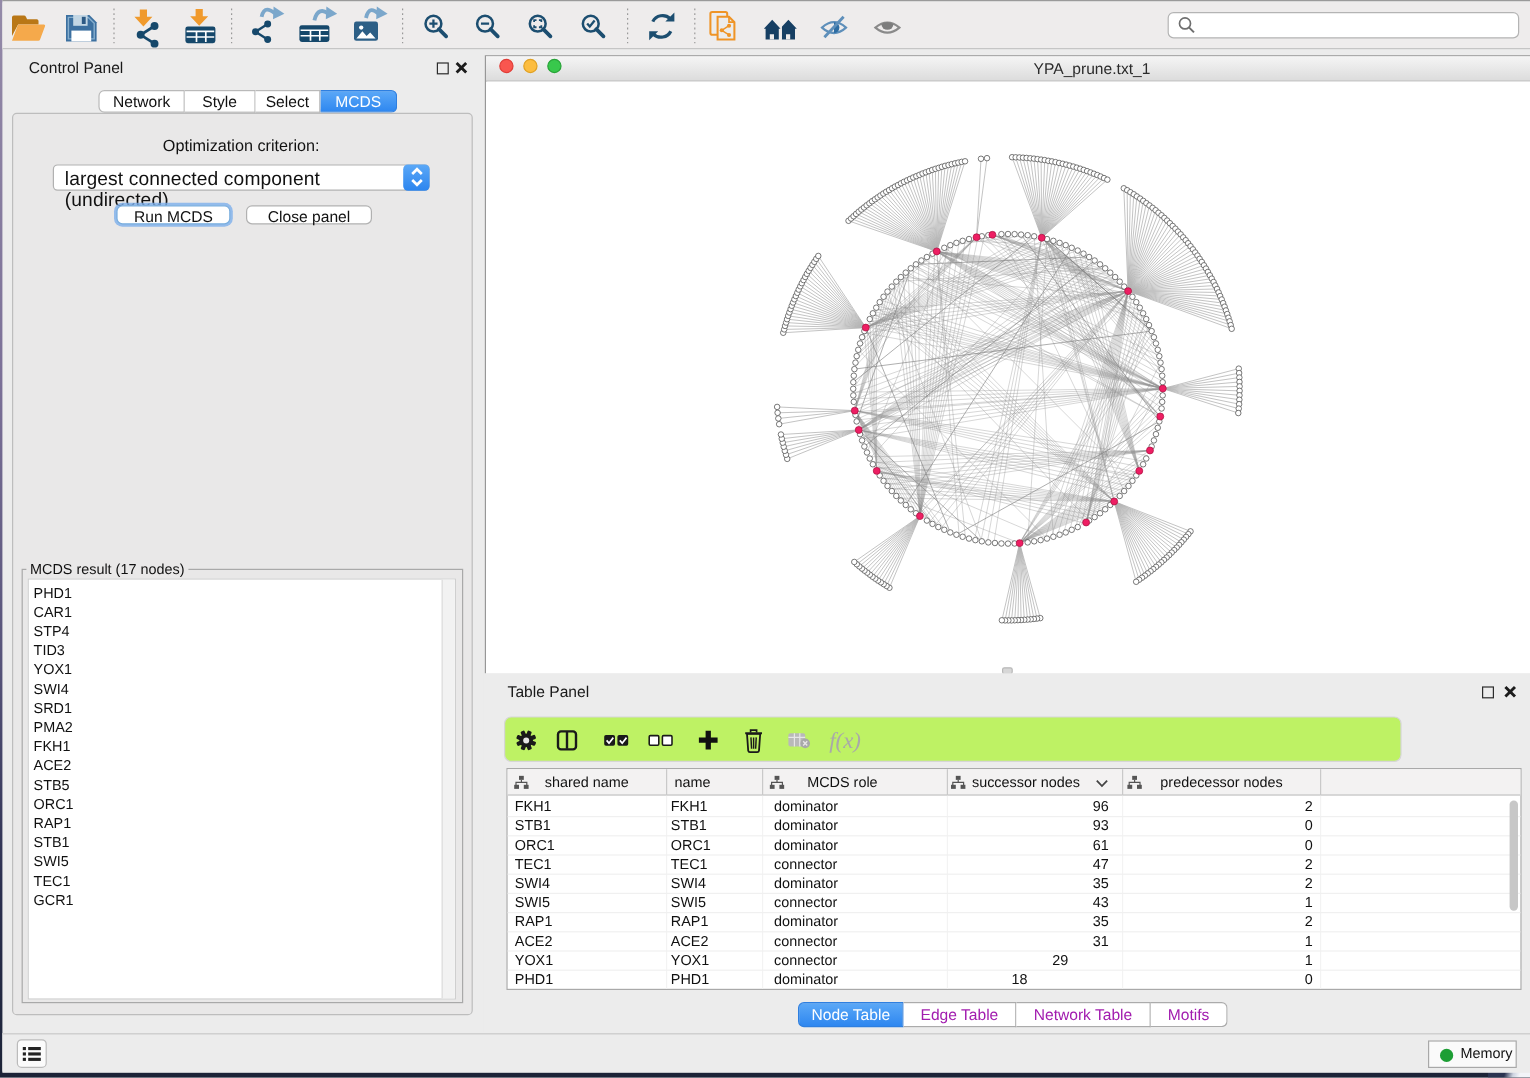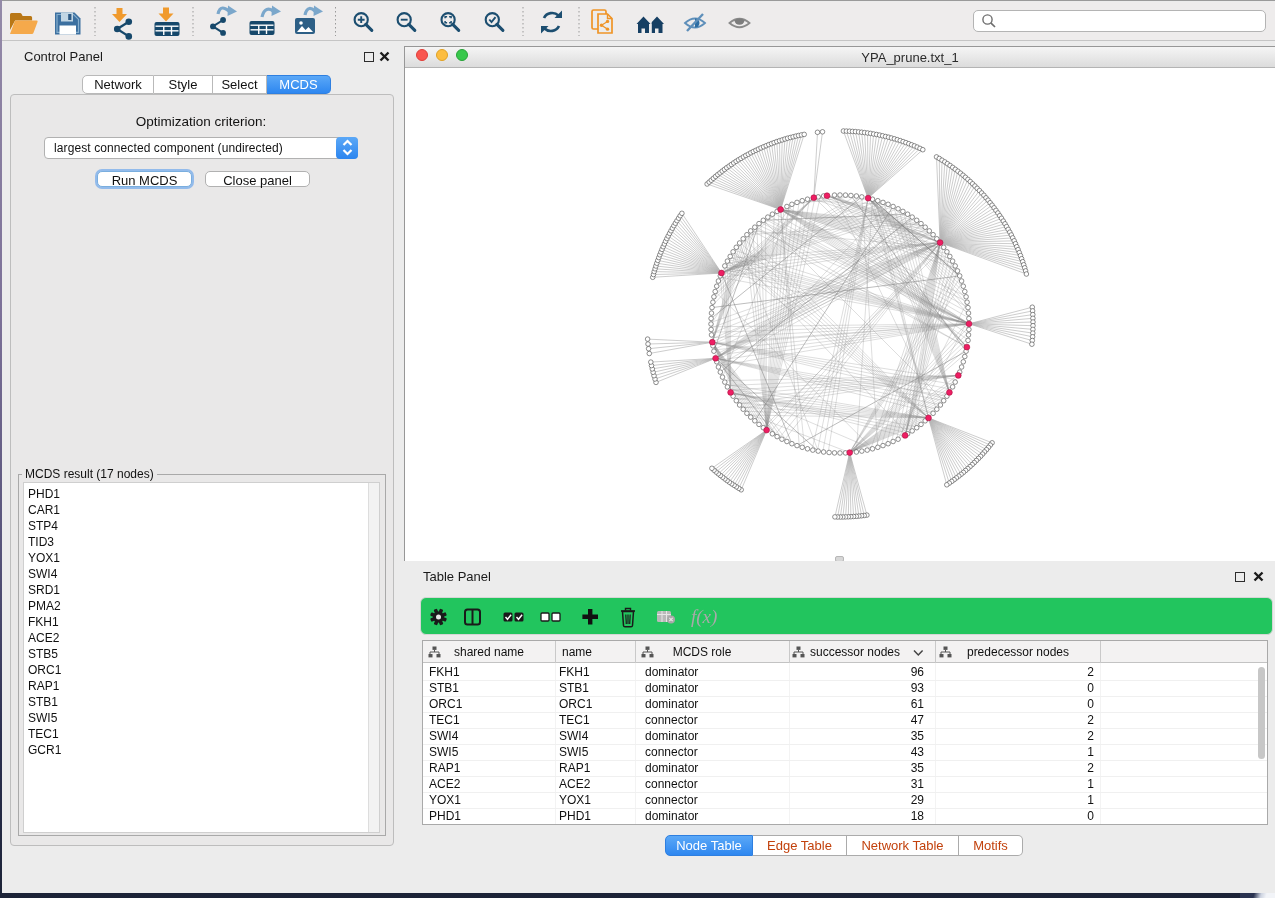--- a/index.html
+++ b/index.html
@@ -17,53 +17,53 @@
 .tab { position:absolute; top:0; height:19px; background:#fff; border:1px solid #b9b9b9; border-left:none;
        font-size:13px; color:#111; text-align:center; line-height:18px; }
 .tab.first { border-left:1px solid #b9b9b9; border-radius:5px 0 0 5px; }
 .tab.last  { border-radius:0 5px 5px 0; }
 .tab.sel { background:linear-gradient(#5ba8f7,#2e87f0); color:#fff; border-color:#2e7fe0; }
 #cp-pane { position:absolute; left:8px; top:93px; width:384px; height:752px; background:#e9e8e8;
            border:1px solid #bdbdbd; border-radius:4px; }
 #opt-label { position:absolute; left:0; top:113px; width:398px; text-align:center; font-size:13.5px; color:#111; }
 #dropdown { position:absolute; left:42px; top:136px; width:314px; height:22px; background:#fff;
             border:1px solid #b1b1b1; border-radius:4px; }
-#dropdown .txt { position:absolute; left:9px; top:3px; font-size:12px; letter-spacing:0.1px; color:#111; }
+#dropdown .txt { position:absolute; left:9px; top:3px; font-size:16px; letter-spacing:0.1px; color:#111; }
 #dd-step { position:absolute; right:-1px; top:-1px; width:22px; height:22px; border-radius:4px;
            background:linear-gradient(#5ba8f7,#2c85ef); }
 .btn { position:absolute; height:16px; background:#fff; border:1px solid #b1b1b1; border-radius:5px;
        font-size:13px; color:#111; text-align:center; line-height:18px; }
 #fieldset { position:absolute; left:16px; top:473px; width:368px; height:362px; border:1px solid #a9a9a9; }
 #fs-legend { position:absolute; left:20px; top:466px; font-size:12px; color:#111; background:#e9e8e8; padding:0 3px; }
 #mcds-list { position:absolute; left:21px; top:481px; width:357px; height:351px; background:#fff; border:1px solid #cfcfcf; }
 #mcds-list .sb { position:absolute; right:0; top:0; width:11px; height:100%; background:#f2f2f2; border-left:1px solid #ddd; }
 .li { position:absolute; left:4px; font-size:12px; color:#111; height:16px; line-height:16px; }
 
 #netwin { position:absolute; left:402px; top:45px; width:872px; height:652px; border:1px solid #979797; background:#fff; }
 #nw-title { position:absolute; left:0; top:0; width:100%; height:21px;
             background:linear-gradient(#f5f5f5,#dcdcdc); border-bottom:1px solid #b4b4b4; }
 .tl { position:absolute; top:1.5px; width:12px; height:12px; border-radius:50%; }
 #nw-title .cap { position:absolute; left:400px; top:3px; width:210px; text-align:center; font-size:13px; color:#2b2b2b; }
 #canvas { position:absolute; left:1px; top:21px; width:869px; height:490px; background:#fff; }
 
 #tablepanel { position:absolute; left:401px; top:560px; width:874px; height:299px; background:#ececec; }
 #tp-title { position:absolute; left:20px; top:8px; font-size:13px; color:#1a1a1a; }
-#tp-toolbar { position:absolute; left:17px; top:36px; width:853px; height:38px; background:#22c55e;
+#tp-toolbar { position:absolute; left:17px; top:36px; width:748px; height:38px; background:#bef264;
               border:1px solid #d6d6d6; border-radius:6px;text-decoration:underline; }
 #tbl { position:absolute; left:19px; top:79px; width:846px; height:185px; background:#fff; border:1px solid #a9a9a9; }
 #thead { position:absolute; left:0; top:0; width:844px; height:22px; background:#f3f2f2; border-bottom:1px solid #c3c3c3; }
 .hsep { position:absolute; top:0; height:22px; width:0; border-left:1px solid #c9c9c9; }
 .hlabel { position:absolute; top:0; height:22px; line-height:22px; font-size:12px; color:#111; text-align:center; }
 .cell { position:absolute; height:16px; line-height:16px; font-size:12px; color:#111; }
 .rowline { position:absolute; left:0; width:844px; height:0; border-top:1px solid #f0f0f0; }
 .vline { position:absolute; top:22px; height:161px; width:0; border-left:1px solid #f3f3f3; }
 #tbl-sb { position:absolute; right:2px; top:26px; width:7px; height:92px; background:#c7c7c7; border-radius:4px; }
 #btabs { position:absolute; left:262px; top:274px; height:21px; }
 .btab { position:absolute; top:0; height:21px; background:#fff; border:1px solid #ababab; border-left:none;
-        font-size:13px; color:#c2410c; text-align:center; line-height:20px; }
+        font-size:13px; color:#a21caf; text-align:center; line-height:20px; }
 
 #statusbar { position:absolute; left:0; top:860px; width:1273px; height:33px; background:#ececec; border-top:1px solid #c9c9c9; }
 #listbtn { position:absolute; left:12px; top:4px; width:25px; height:24px; background:#fbfbfb; border:1px solid #bbb; border-radius:4px; }
 #membtn { position:absolute; right:11px; top:5px; width:74px; height:23px; background:#fafafa; border:1px solid #a8a8a8; font-size:12px; color:#111; }
 #membtn .dot { position:absolute; left:9px; top:5.5px; width:11px; height:11px; border-radius:50%; background:#1d9e35; }
 #membtn .t { position:absolute; left:26px; top:3px; }
 </style>
 </head>
 <body>
 <div class="abs" style="left:1240px;top:891px;width:35px;height:7px;background:linear-gradient(105deg,#2a3350 40%,#cdd3e0 60%,#f2f4f8 75%);"></div>
@@ -1235,31 +1235,49 @@
         <div class="rowline" style="top:135px"></div>
         <div class="cell" style="left:6px;top:135px;width:120px">ACE2</div>
         <div class="cell" style="left:136px;top:135px;width:70px">ACE2</div>
         <div class="cell" style="left:222px;top:135px;width:130px">connector</div>
         <div class="cell" style="left:420px;top:135px;width:81px;text-align:right">31</div>
         <div class="cell" style="left:560px;top:135px;width:111px;text-align:right">1</div>
         <div class="rowline" style="top:151px"></div>
         <div class="cell" style="left:6px;top:151px;width:120px">YOX1</div>
         <div class="cell" style="left:136px;top:151px;width:70px">YOX1</div>
         <div class="cell" style="left:222px;top:151px;width:130px">connector</div>
-        <div class="cell" style="left:420px;top:151px;width:81px;text-align:right">29</div>
+        <div class="cell" style="left:420px;top:151px;width:81px;text-align:center">29</div>
         <div class="cell" style="left:560px;top:151px;width:111px;text-align:right">1</div>
         <div class="rowline" style="top:167px"></div>
         <div class="cell" style="left:6px;top:167px;width:120px">PHD1</div>
         <div class="cell" style="left:136px;top:167px;width:70px">PHD1</div>
         <div class="cell" style="left:222px;top:167px;width:130px">dominator</div>
-        <div class="cell" style="left:420px;top:167px;width:81px;text-align:right">18</div>
+        <div class="cell" style="left:420px;top:167px;width:81px;">18</div>
         <div class="cell" style="left:560px;top:167px;width:111px;text-align:right">0</div>
       <div id="tbl-sb"></div>
     </div>
     <div id="btabs">
       <div class="btab" style="left:0; width:88px; border-left:1px solid #ababab; border-radius:5px 0 0 5px; background:linear-gradient(#5ba8f7,#2e87f0); color:#fff; border-color:#2e7fe0;">Node Table</div>
       <div class="btab" style="left:88px; width:94px;">Edge Table</div>
       <div class="btab" style="left:182px; width:112px;">Network Table</div>
       <div class="btab" style="left:294px; width:64px; border-radius:0 5px 5px 0;">Motifs</div>
     </div>
   </div>
 
+  <div id="statusbar">
+    <div id="listbtn">
+        <svg width="17" height="15" style="position:absolute;left:3px;top:4px">
+          <g fill="#222">
+            <rect x="1" y="1.5" width="2.6" height="2.6"></rect>
+            <rect x="5.5" y="1.5" width="10.5" height="2.6"></rect>
+            <rect x="1" y="6" width="2.6" height="2.6"></rect>
+            <rect x="5.5" y="6" width="10.5" height="2.6"></rect>
+            <rect x="1" y="10.5" width="2.6" height="2.6"></rect>
+            <rect x="5.5" y="10.5" width="10.5" height="2.6"></rect>
+          </g>
+        </svg>
+      </div>
+    <div id="membtn">
+        <div class="dot"></div>
+        <div class="t">Memory</div>
+      </div>
+  </div>
 </div>
 
 </body></html>

